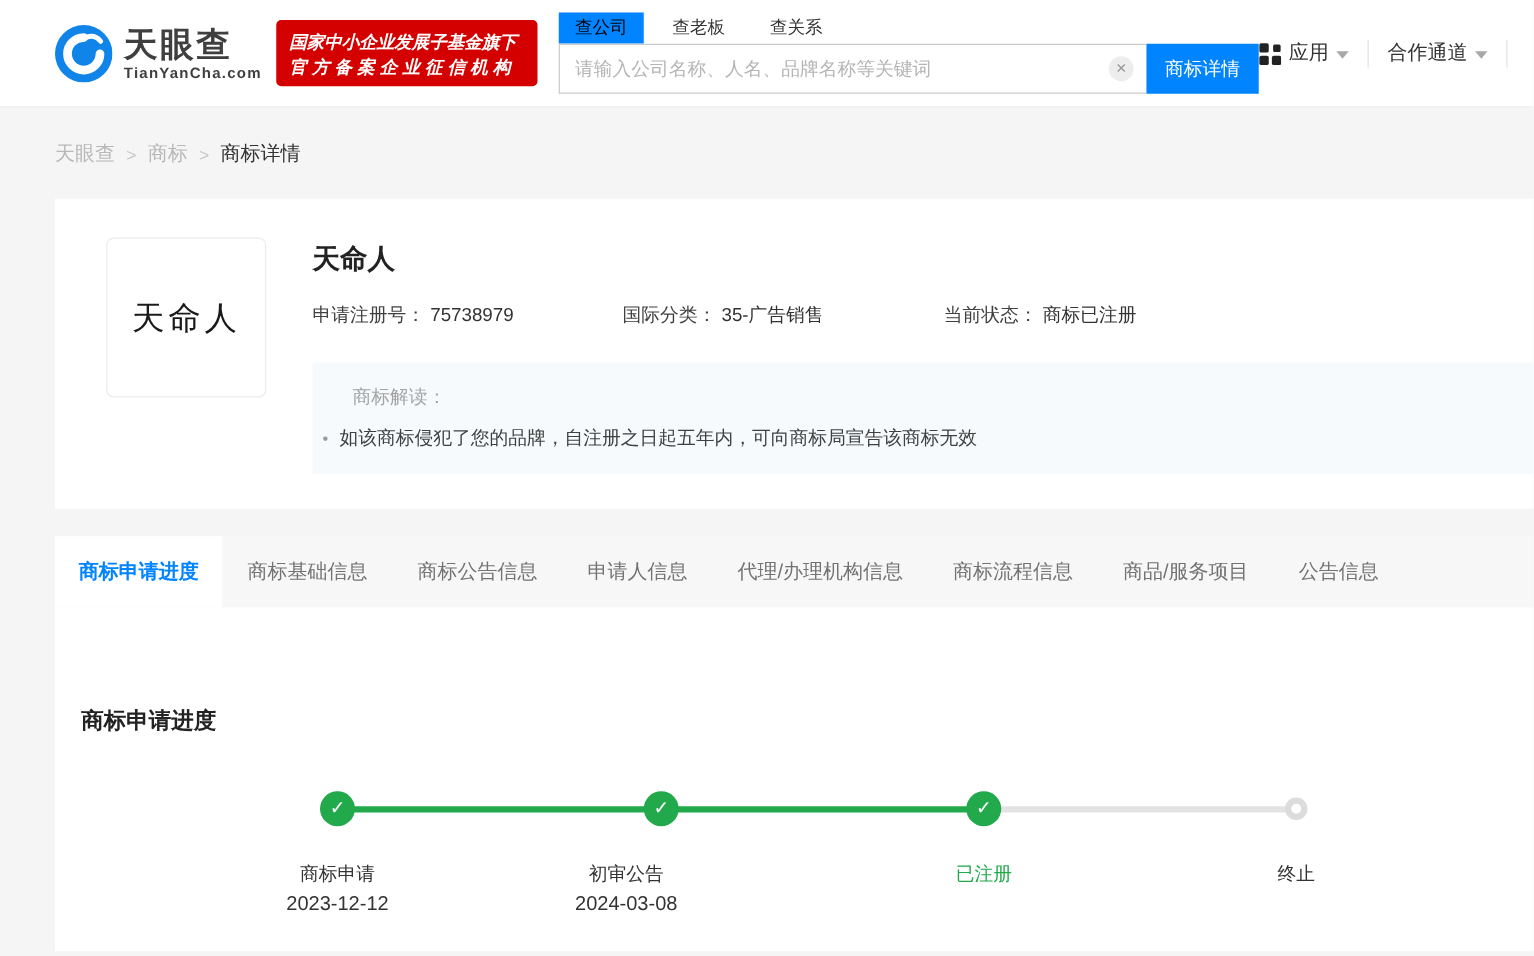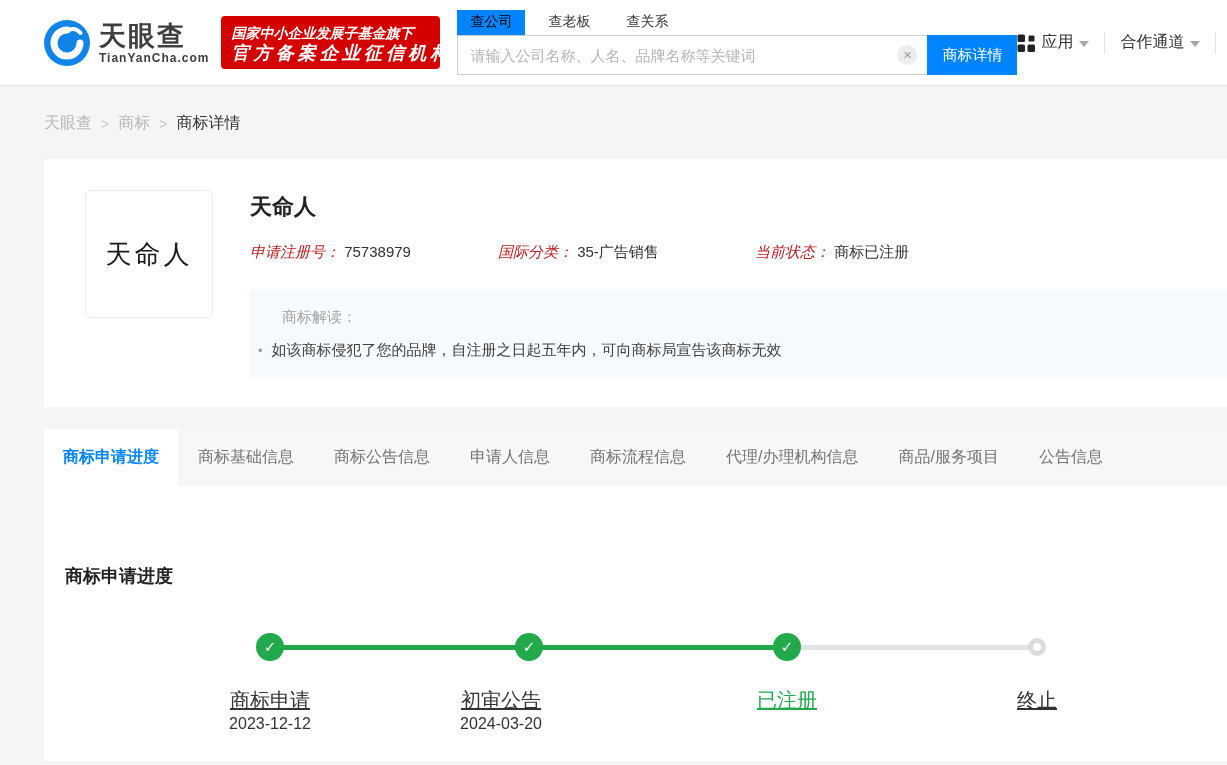--- a/index.html
+++ b/index.html
@@ -7,21 +7,21 @@
   body { font-family:"Liberation Sans","DejaVu Sans",sans-serif; background:#f5f5f5; color:#333; }
 
   
   .header { height:86px; background:#fff; border-bottom:1px solid #ebebeb; display:flex; align-items:center; padding:0 6px 0 44px; }
   .logo { display:flex; align-items:center; cursor:pointer; }
   .logo-text { margin-left:9px; }
   .logo-title { font-size:27px; font-weight:bold; color:#3f3f3f; line-height:30px; letter-spacing:2px; }
   .logo-sub { font-size:12px; font-weight:bold; color:#3f3f3f; letter-spacing:1px; }
   .badge { margin-left:12px; background:#d40000; color:#fff; border-radius:4px; width:219px; height:53px; padding:6px 10px; display:flex; flex-direction:column; justify-content:center;font-style:italic; }
   .badge-line1 { font-size:14px; font-weight:bold; line-height:20px; white-space:nowrap; }
-  .badge-line2 { font-size:18px; font-weight:bold; line-height:20px; letter-spacing:4.1px; white-space:nowrap; }
+  .badge-line2 { font-size:14px; font-weight:bold; line-height:20px; letter-spacing:4.1px; white-space:nowrap; }
   .search-block { margin-left:17px; width:560px; }
   .search-tabs { display:flex; align-items:flex-end; height:25px; }
   .search-tab { font-size:14px; color:#333; padding:3px 13px 4px; cursor:pointer; white-space:nowrap; }
   .search-tab.active { background:#0084ff; color:#000000; }
   .search-tab + .search-tab { margin-left:10px; }
   .search-row { display:flex;border-radius:16px; }
   .search-input-wrap { position:relative; width:470px; }
   .search-input { width:100%; height:40px; border:1px solid #ccc; border-right:none; padding:0 40px 0 12px; font-size:15px; color:#333; outline:none; font-family:inherit; }
   .search-input::placeholder { color:#b5b5b5; }
   .clear-icon { position:absolute; right:10px; top:10px; width:20px; height:20px; border-radius:50%; background:#ededed; color:#9a9a9a; font-size:11px; line-height:20px; text-align:center; cursor:pointer; }
@@ -38,21 +38,21 @@
   .bc-sep { color:#c8c8c8; margin:0 9px; font-size:14px; }
   .bc-current { color:#333; }
 
   
   .card { margin-left:44px; background:#fff; padding:31px 0 28px 41px; display:flex; }
   .tm-img-box { width:128px; height:128px; border:1px solid #ebebeb; border-radius:6px; background:#fff; display:flex; align-items:center; justify-content:center; flex:none; }
   .tm-img-text { font-family:"Liberation Serif","DejaVu Serif",serif; font-size:26px; color:#1a1a1a; letter-spacing:3px; }
   .tm-info { flex:1; margin-left:37px; min-width:0; }
   .tm-name { font-size:22px; font-weight:bold; color:#222; margin-top:2px; }
   .tm-meta { margin-top:21px; font-size:15px; display:flex; }
-  .meta-label { color:#b91c1c;font-style:italic; }
+  .meta-label { color:#404040; }
   .meta-value { color:#333; }
   .meta-seg1 { width:248px; flex:none; }
   .meta-seg2 { width:257px; flex:none; }
   .interpret-box { margin-top:28px; background:#f6fafd; padding:18px 20px 19px 32px; }
   .interpret-title { color:#a3a3a3; font-size:15px; }
   .interpret-line { margin-top:14px; font-size:15px; color:#404040; display:flex; align-items:baseline; }
   .bullet { color:#999; margin:0 9px 0 -24px; font-size:13px; }
 
   
   .tabbar { margin:22px 0 0 44px; height:57px; background:#f7f7f7; display:flex; }
@@ -63,21 +63,21 @@
   .content { margin-left:44px; background:#fff; height:275px; padding:78px 0 0 21px; }
   .section-title { font-size:18px; font-weight:bold; color:#222; }
   .timeline { position:relative; height:170px; margin-top:45px; }
   .tl-line { position:absolute; height:5px; top:12px; border-radius:3px; }
   .tl-line.green { background:#21a94c; }
   .tl-line.gray { background:#e3e3e3; }
   .tl-node { position:absolute; top:0; width:28px; height:28px; margin-left:-14px; border-radius:50%; }
   .tl-node.done { background:#21a94c; color:#fff; text-align:center; font-size:15px; font-weight:bold; line-height:28px; }
   .tl-node.pending { width:18px; height:18px; margin-left:-9px; top:5px; background:#fff; border:5px solid #dcdcdc; }
   .tl-label { position:absolute; top:56px; width:180px; margin-left:-90px; text-align:center; }
-  .tl-name { font-size:20px; color:#333; line-height:22px;text-decoration:underline; }
+  .tl-name { font-size:15px; color:#333; line-height:22px; }
   .tl-name.green-text { color:#21a94c; }
   .tl-date { font-size:16px; color:#333; margin-top:2px; line-height:22px; }
 </style>
 </head>
 <body>
 
 <div class="header">
   <div class="logo">
     <svg width="46" height="46" viewBox="0 0 46 46">
       <circle cx="23" cy="23" r="23" fill="#1084e8"></circle>
@@ -168,22 +168,22 @@
       </div>
     </div>
   </div>
 </div>
 
 <div class="tabbar">
   <div class="tab active">商标申请进度</div>
   <div class="tab">商标基础信息</div>
   <div class="tab">商标公告信息</div>
   <div class="tab">申请人信息</div>
+  <div class="tab">代理/办理机构信息</div>
   <div class="tab">商标流程信息</div>
-  <div class="tab">代理/办理机构信息</div>
   <div class="tab">商品/服务项目</div>
   <div class="tab">公告信息</div>
 </div>
 
 <div class="content">
   <div class="section-title">商标申请进度</div>
 
   <div class="timeline">
     <div class="tl-line green" style="left:205px; width:259px;"></div>
     <div class="tl-line green" style="left:464px; width:258px;"></div>
@@ -193,21 +193,21 @@
     <div class="tl-node done" style="left:464px;">✓</div>
     <div class="tl-node done" style="left:722px;">✓</div>
     <div class="tl-node pending" style="left:972px;"></div>
 
     <div class="tl-label" style="left:205px;">
       <div class="tl-name">商标申请</div>
       <div class="tl-date">2023-12-12</div>
     </div>
     <div class="tl-label" style="left:436px;">
       <div class="tl-name">初审公告</div>
-      <div class="tl-date">2024-03-20</div>
+      <div class="tl-date">2024-03-08</div>
     </div>
     <div class="tl-label" style="left:722px;">
       <div class="tl-name green-text">已注册</div>
     </div>
     <div class="tl-label" style="left:972px;">
       <div class="tl-name">终止</div>
     </div>
   </div>
 </div>
 

